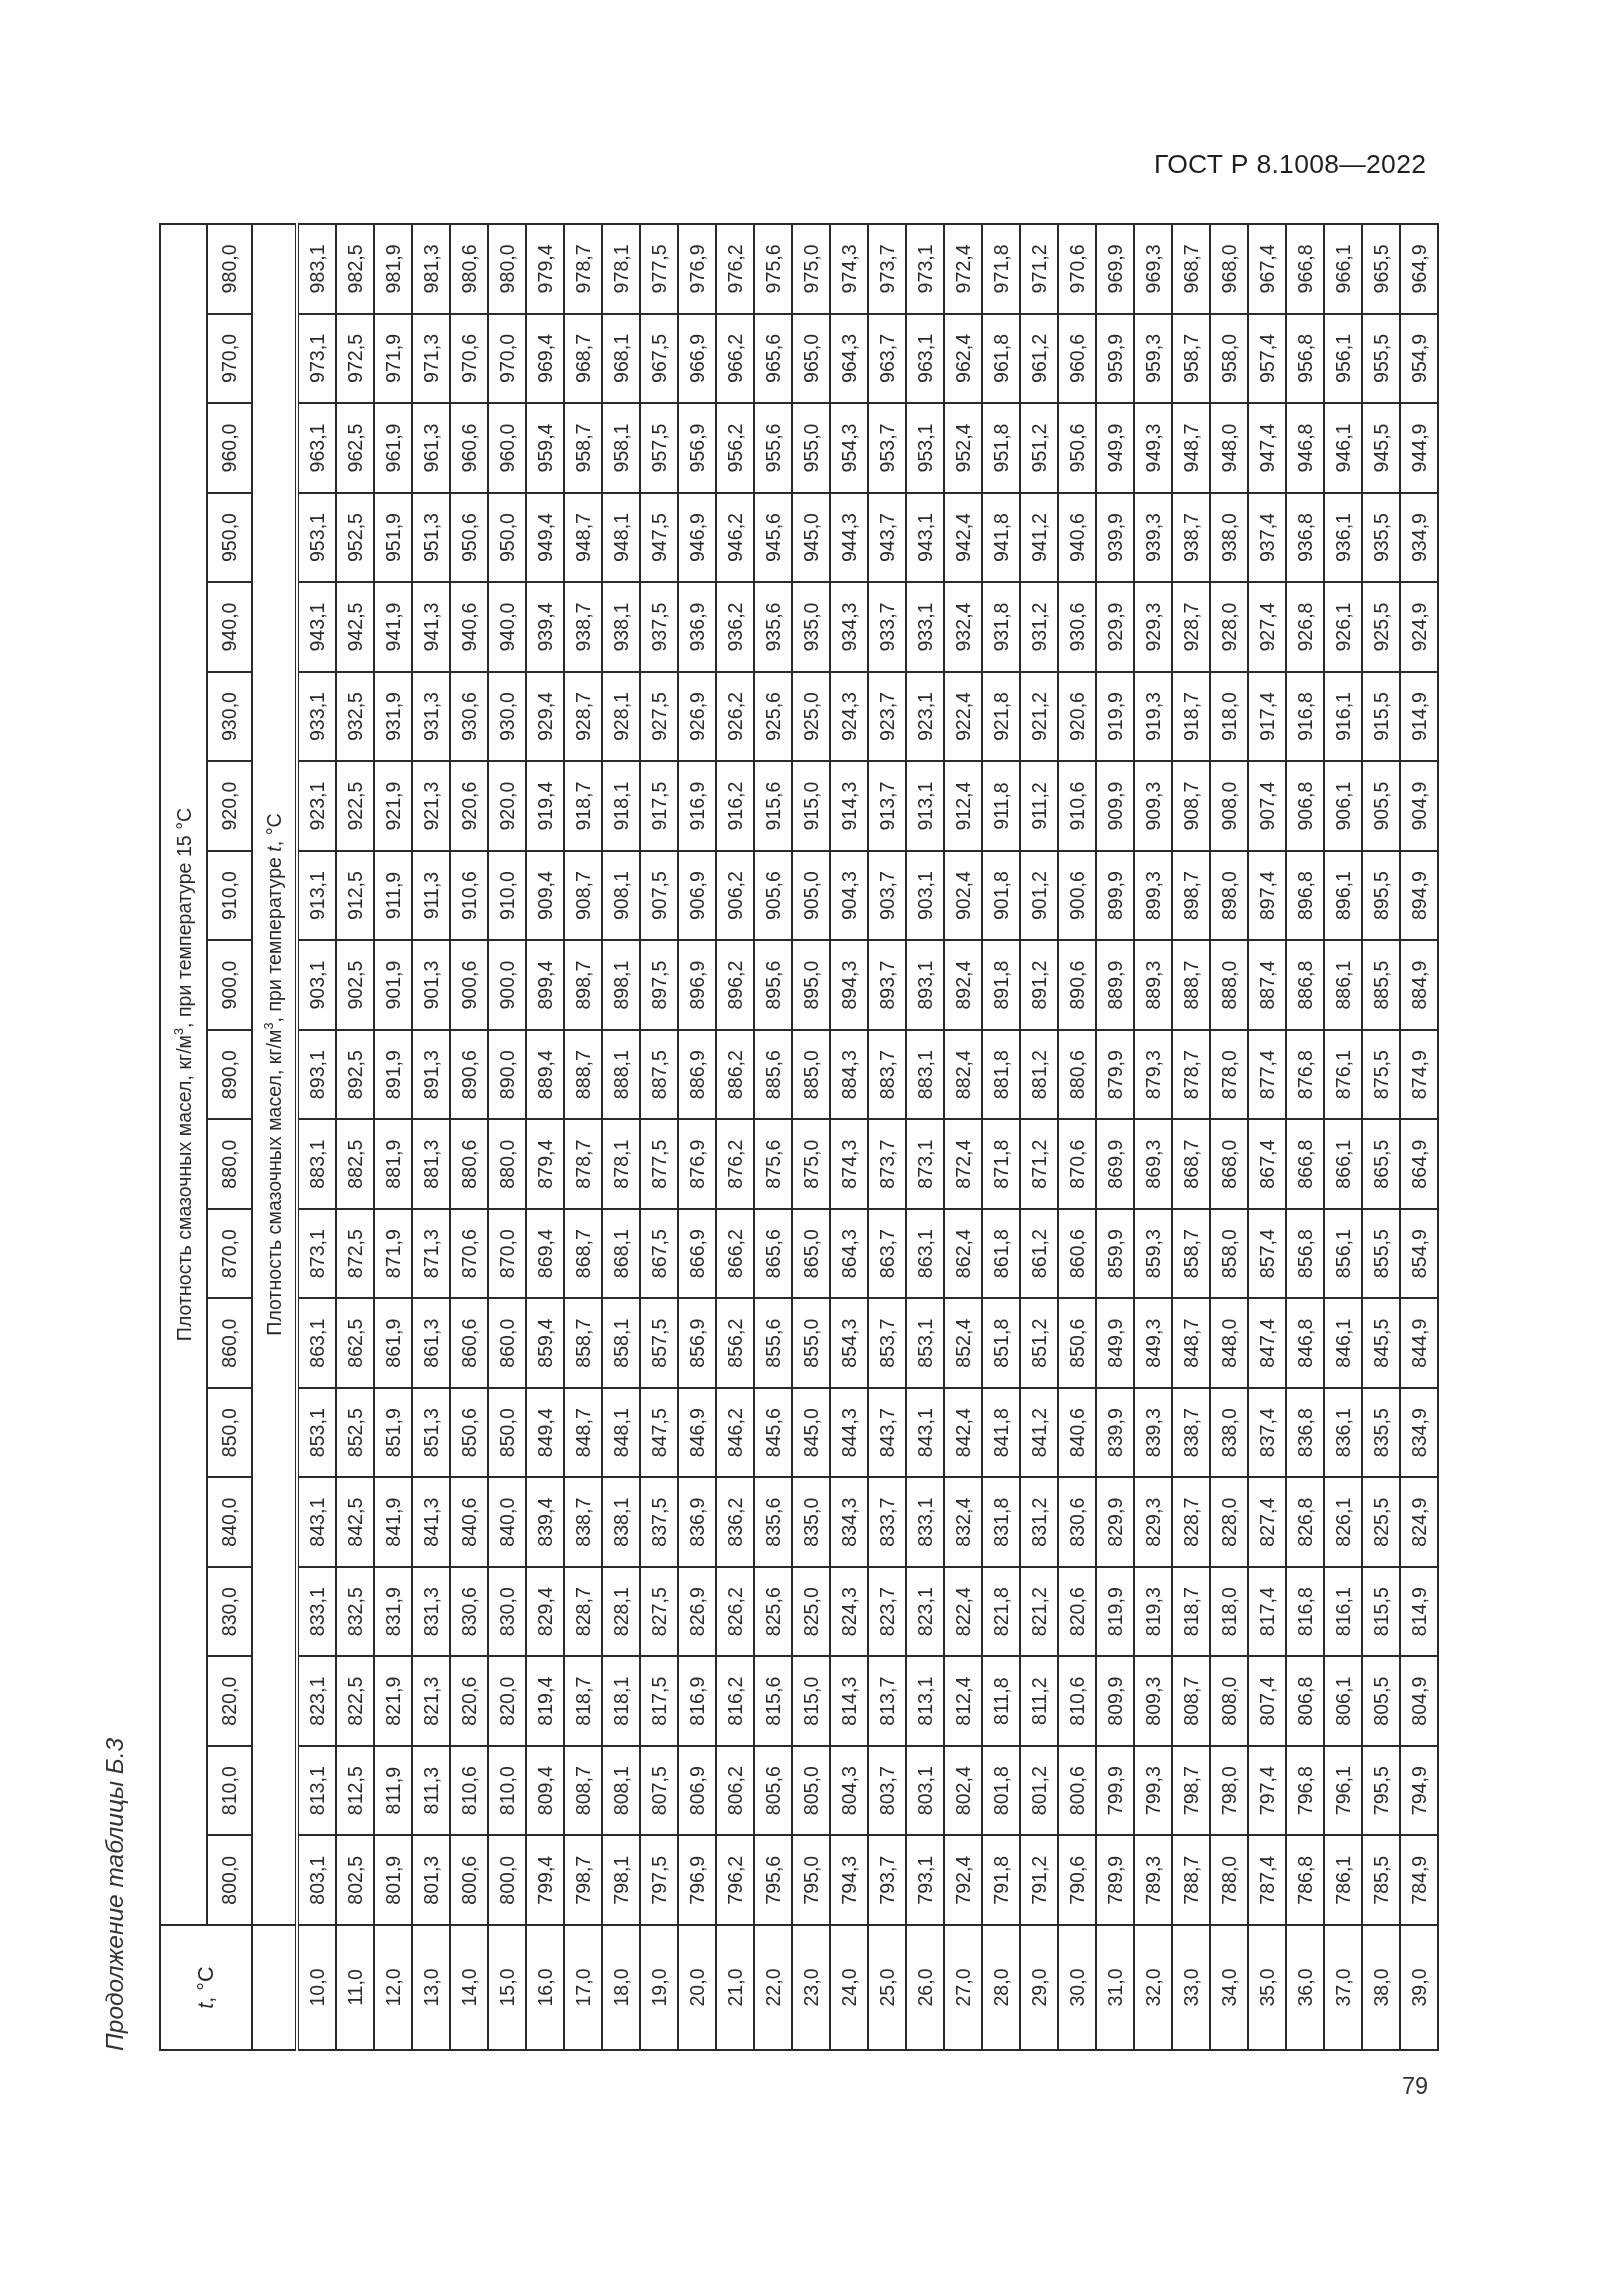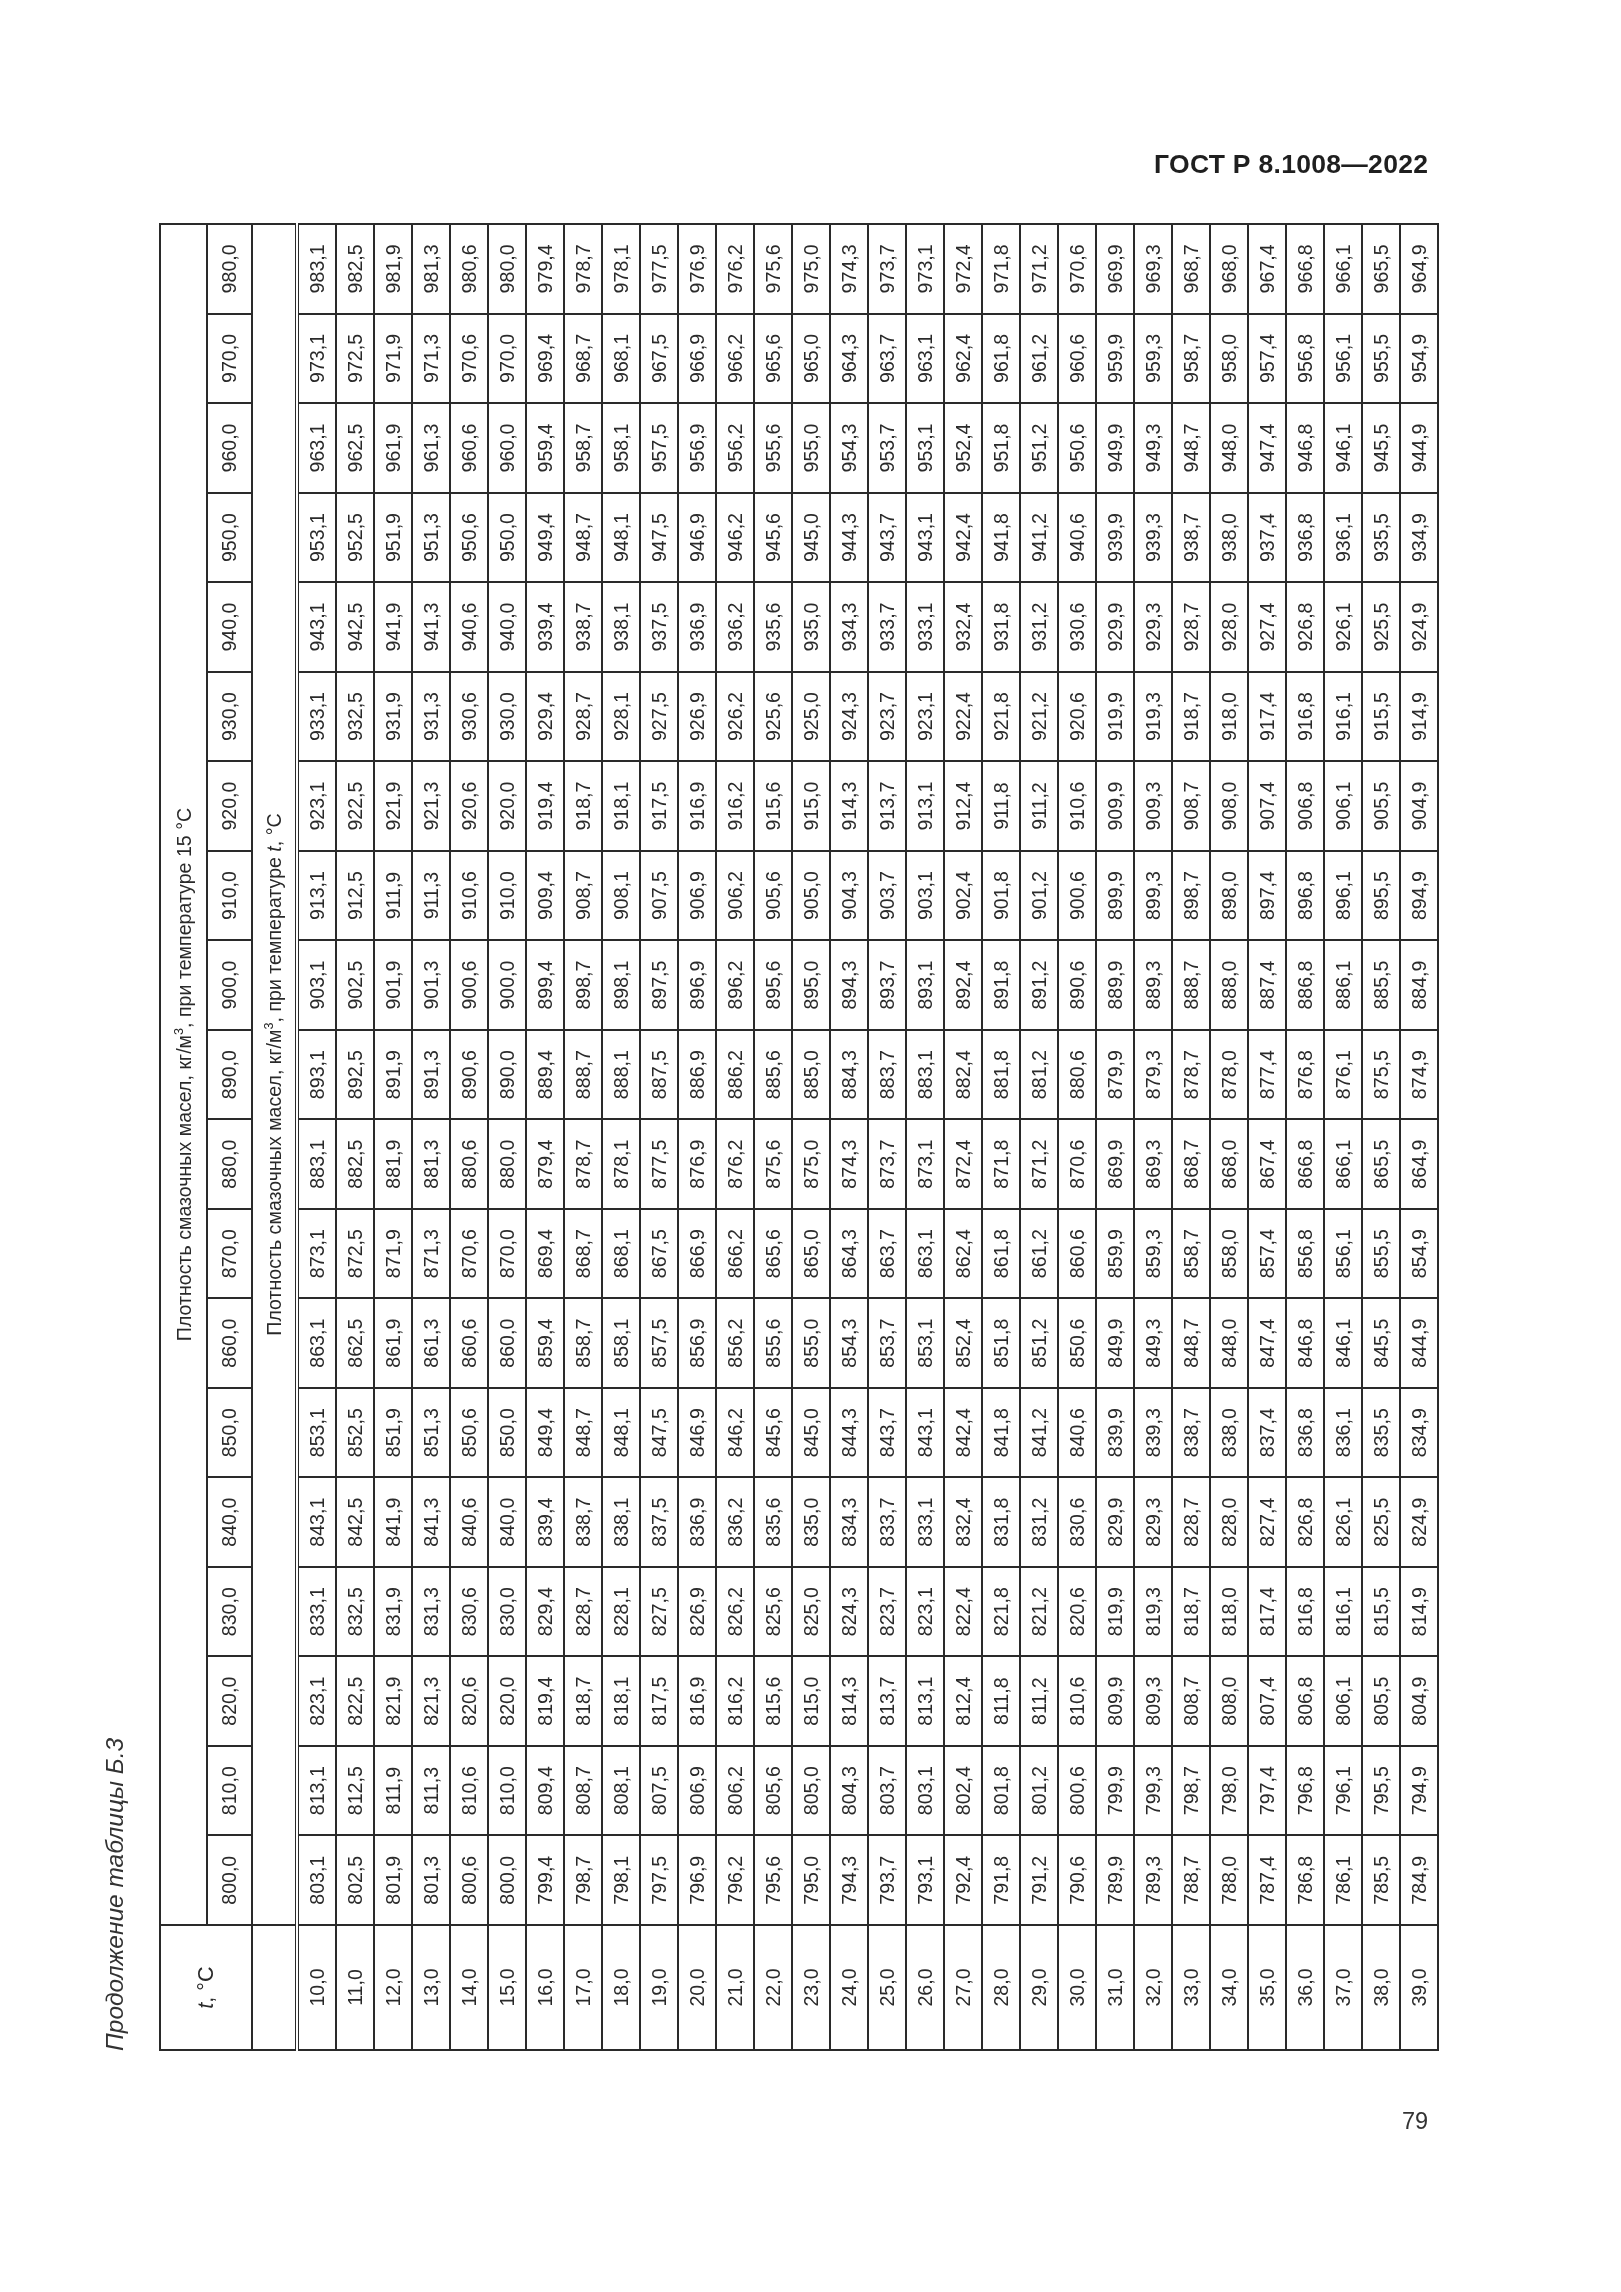--- a/index.html
+++ b/index.html
@@ -1,22 +1,22 @@
 <!DOCTYPE html>
 <html><head>
 <meta charset="utf-8">
 <style>
   html, body { margin:0; padding:0; background:#ffffff; }
   body { width:1621px; height:2293px; position:relative; overflow:hidden;
          font-family:"Liberation Sans", sans-serif; color:#222; }
-  .gost { position:absolute; left:1154px; top:149px; font-weight:bold; font-size:26.5px;
+  .gost { position:absolute; left:1154px; top:149px; font-weight:normal; font-size:26.5px;
           letter-spacing:0.3px; color:#1f1f1f; }
   .caption { position:absolute; left:101px; top:2051px; transform-origin:0 0;
              transform:rotate(-90deg); font-style:italic; font-size:24.5px; color:#333; white-space:nowrap; }
-  .pagenum { position:absolute; left:1402px; top:2073px; font-size:23.5px; color:#333;margin-top:35px; }
+  .pagenum { position:absolute; left:1402px; top:2073px; font-size:23.5px; color:#333; }
   
   .table-wrap { position:absolute; left:159px; top:2051px; width:1828px; height:1275px;
                 transform-origin:0 0; transform:rotate(-90deg); }
   table { border-collapse:collapse; width:1828px; table-layout:fixed; }
   th, td { border:2px solid #2a2a2a; text-align:center; padding:0; font-size:19.6px; color:#2a2a2a;
            font-weight:normal; }
   .h1 th { height:45px; }
   .h2 th { height:43px; }
   .h3 th { height:42px; border-bottom:4.9px double #2a2a2a; }
   td { height:36px; }

